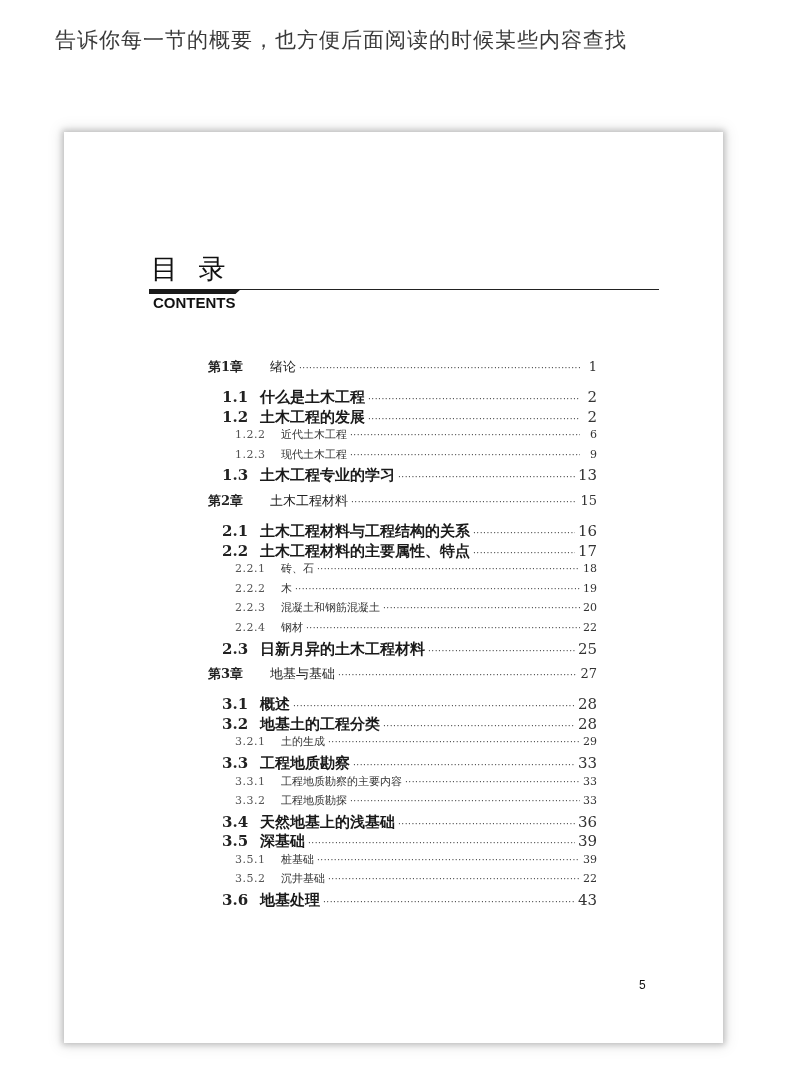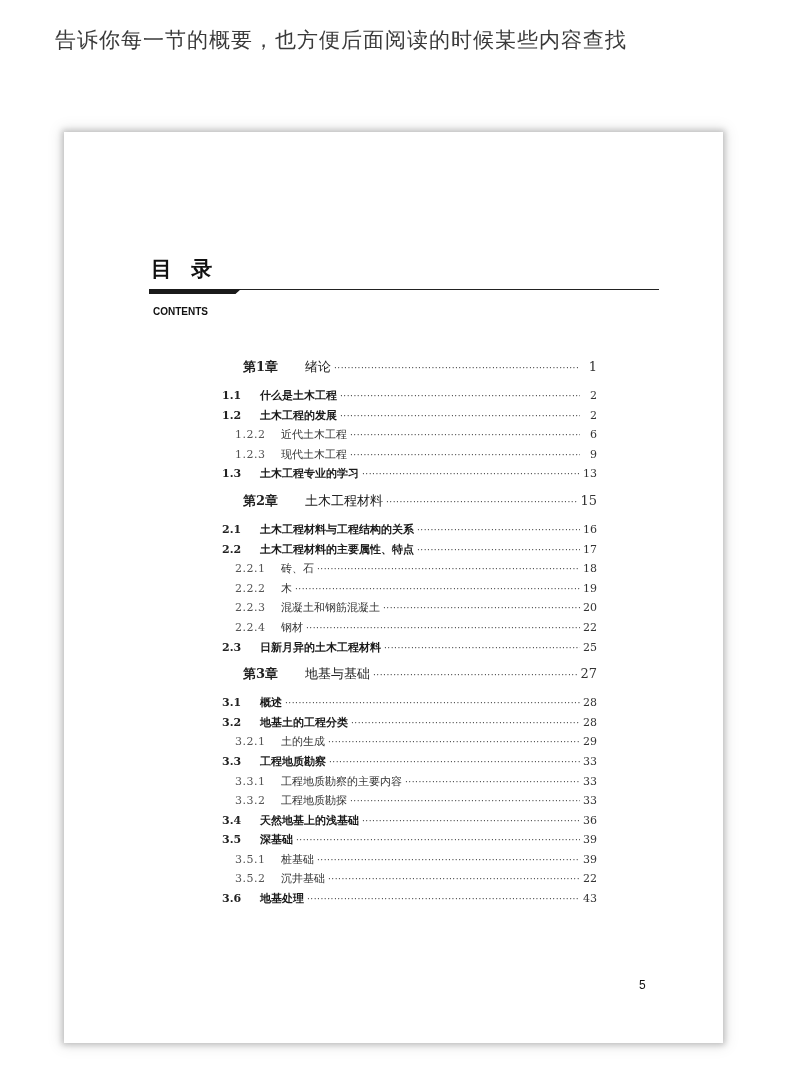--- a/index.html
+++ b/index.html
@@ -12,52 +12,52 @@
       font-size: 21px; color: #3a3a3a; letter-spacing: 1px;
       font-family: "DejaVu Sans", sans-serif;
     }
     .page {
       position: absolute; left: 64px; top: 132px; width: 659px; height: 911px;
       background: #ffffff;
       box-shadow: 0 0 6px 2px rgba(0,0,0,0.22), 0 0 14px 4px rgba(0,0,0,0.08);
     }
     .title-wrap { position: absolute; left: 85px; top: 120px; width: 510px; }
     .title {
-      font-size: 21px; color: #111; letter-spacing: 6px; line-height: 34px;
-      font-family: "DejaVu Sans", sans-serif; margin-left: 2px; font-weight: bold;
+      font-size: 27px; color: #111; letter-spacing: 6px; line-height: 34px;
+      font-family: "DejaVu Sans", sans-serif; margin-left: 2px;
     }
     .rule-area { position: relative; height: 6px; margin-top: 2px; }
     .rule-thick {
       position: absolute; left: 0; top: 1px; width: 92px; height: 5px; background: #1a1a1a;
       clip-path: polygon(0 0, 100% 0, 94% 100%, 0 100%);
     }
     .rule-thin { position: absolute; left: 0; top: 1px; width: 100%; height: 1px; background: #222; }
     .subtitle {
-      font-family: "Liberation Sans", sans-serif; font-weight: bold; font-size: 10px;
-      color: #111; margin-top: 12px; margin-left: 4px;
+      font-family: "Liberation Sans", sans-serif; font-weight: bold; font-size: 15px;
+      color: #111; margin-top: 0; margin-left: 4px;
     }
     .toc { position: absolute; left: 144px; top: 226px; width: 389px; }
     .row {
       display: flex; align-items: baseline; white-space: nowrap; overflow: hidden;
       font-family: "DejaVu Serif", "Liberation Serif", serif; color: #222;
     }
     .row .num { flex: none; }
     .row .lbl { flex: none; }
     .row .dots {
       flex: 1 1 auto; overflow: hidden; margin: 0 3px; color: #333;
       letter-spacing: 0.5px; font-size: 9px;
     }
     .row .dots::before {
       content: "··························································································································";
     }
     .row .pg { flex: none; text-align: right; min-width: 14px; color: #333; }
-    .row.chapter { font-size: 13px; height: 20px; margin-bottom: 10px; margin-left: 35px; }
+    .row.chapter { font-size: 13px; height: 20px; margin-bottom: 10px; }
     .row.chapter .num { font-weight: bold; width: 62px; }
     .row.chapter .lbl { font-weight: normal; }
-    .row.section { font-size: 11px; height: 19.6px; padding-left: 14px; justify-content: flex-end; }
+    .row.section { font-size: 15px; height: 19.6px; padding-left: 14px; justify-content: flex-end; }
     .row.section .num { font-weight: bold; width: 38px; font-family: "DejaVu Serif", serif; }
     .row.section .lbl { font-family: "DejaVu Sans", sans-serif; font-weight: bold; color: #1a1a1a; }
     .row.sub { font-size: 11px; height: 19.6px; padding-left: 27px; color: #444; }
     .row.sub .num { width: 46px; color: #555; letter-spacing: 0.5px; }
     .row.sub .lbl { color: #333; }
     .chapter-gap { height: 6px; }
     .page-num {
       position: absolute; left: 575px; top: 846px; font-size: 12px; color: #111;
       font-family: "Liberation Sans", sans-serif;
     }

